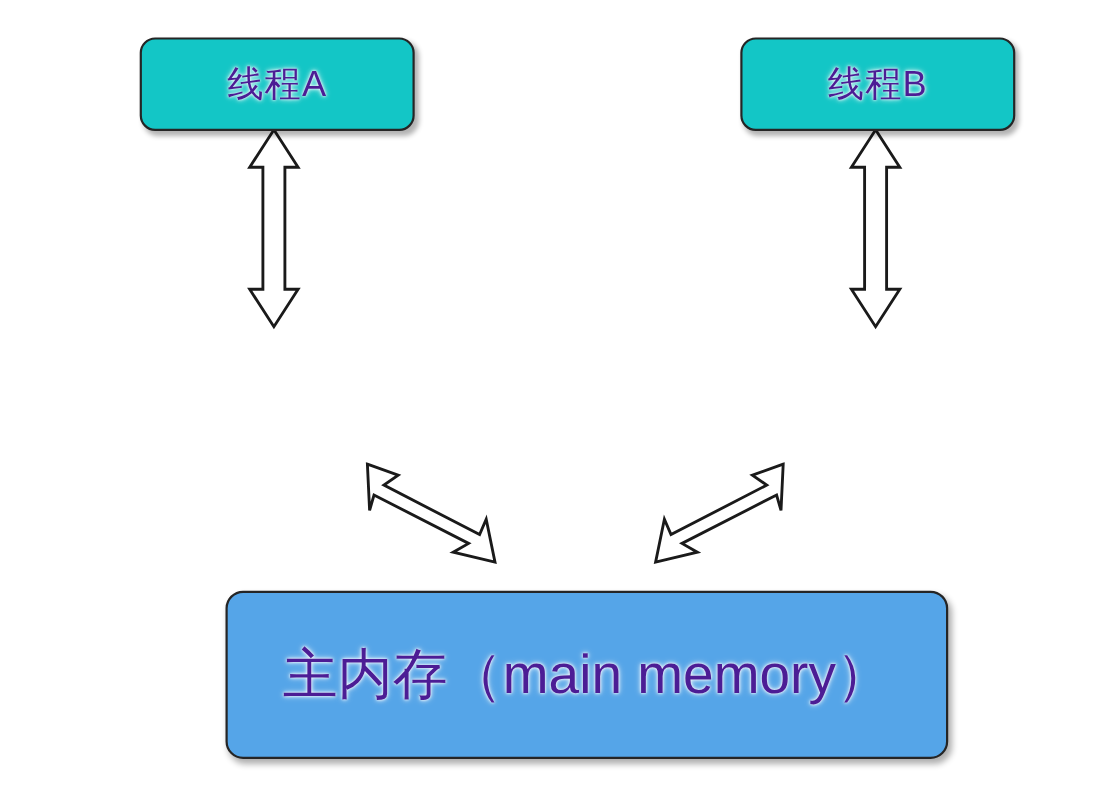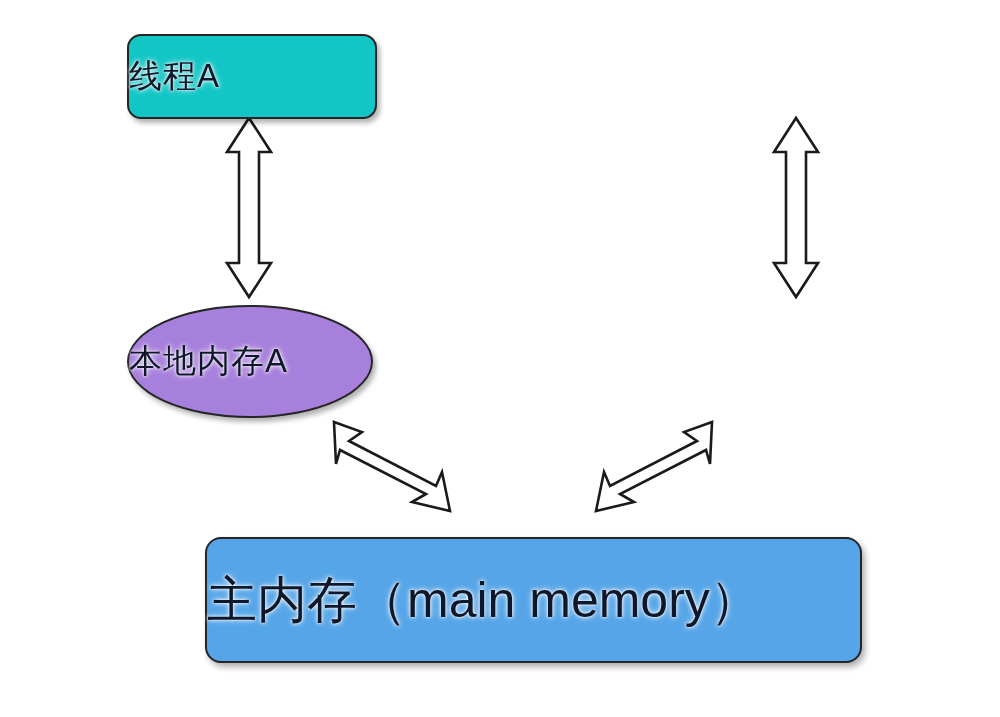--- a/index.html
+++ b/index.html
@@ -14,23 +14,23 @@
     position: relative;
     width: 1000px;
     height: 717px;
     background: #ffffff;
     overflow: hidden;
   }
   .node {
     position: absolute;
     display: flex;
     align-items: center;
-    justify-content: flex-start;
+    justify-content: center;
     box-sizing: border-box;
-    color: #0f172a;
+    color: #4c1d95;
     text-align: center;
     line-height: 1.1;
     white-space: nowrap;
     user-select: none;
   }
   .node-label {
     display: block;
     text-shadow:
       0 0 2px rgba(255,255,255,0.95),
       0 0 4px rgba(255,255,255,0.85),
@@ -127,23 +127,23 @@
                      634,502
                      620,494
                      706,450
                      710,464"></polygon>
   </svg>
 
   <div class="node thread-box" style="left:127px; top:34px; width:250px; height:85px; background:#13C6C6;">
     <span class="node-label">线程A</span>
   </div>
 
-
-  <div class="node memory-ellipse" style="left:127px; top:305px; width:246px; height:113px; background:#A77FDC;">
-    <span class="node-label">本地内存A</span>
+  <div class="node thread-box" style="left:673px; top:34px; width:250px; height:85px; background:#13C6C6;">
+    <span class="node-label">线程B</span>
   </div>
 
 
-  <div class="node main-memory-box" style="left:205px; top:537px; width:657px; height:126px; background:#55A5E8;">
+
+  <div class="node main-memory-box" style="left:205px; top:537px; width:657px; height:153px; background:#55A5E8;">
     <span class="node-label">主内存（main memory）</span>
   </div>
 
 </div>
 
 </body></html>

